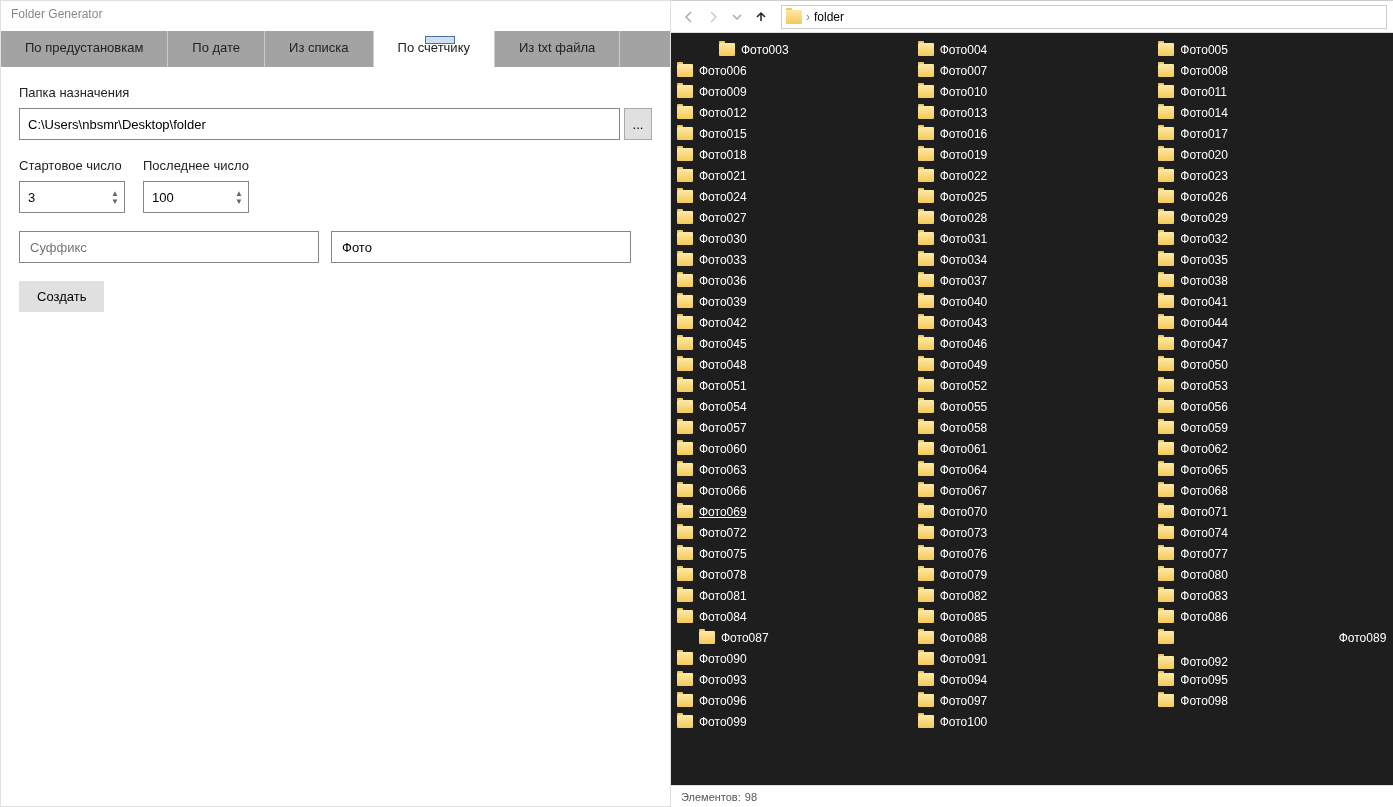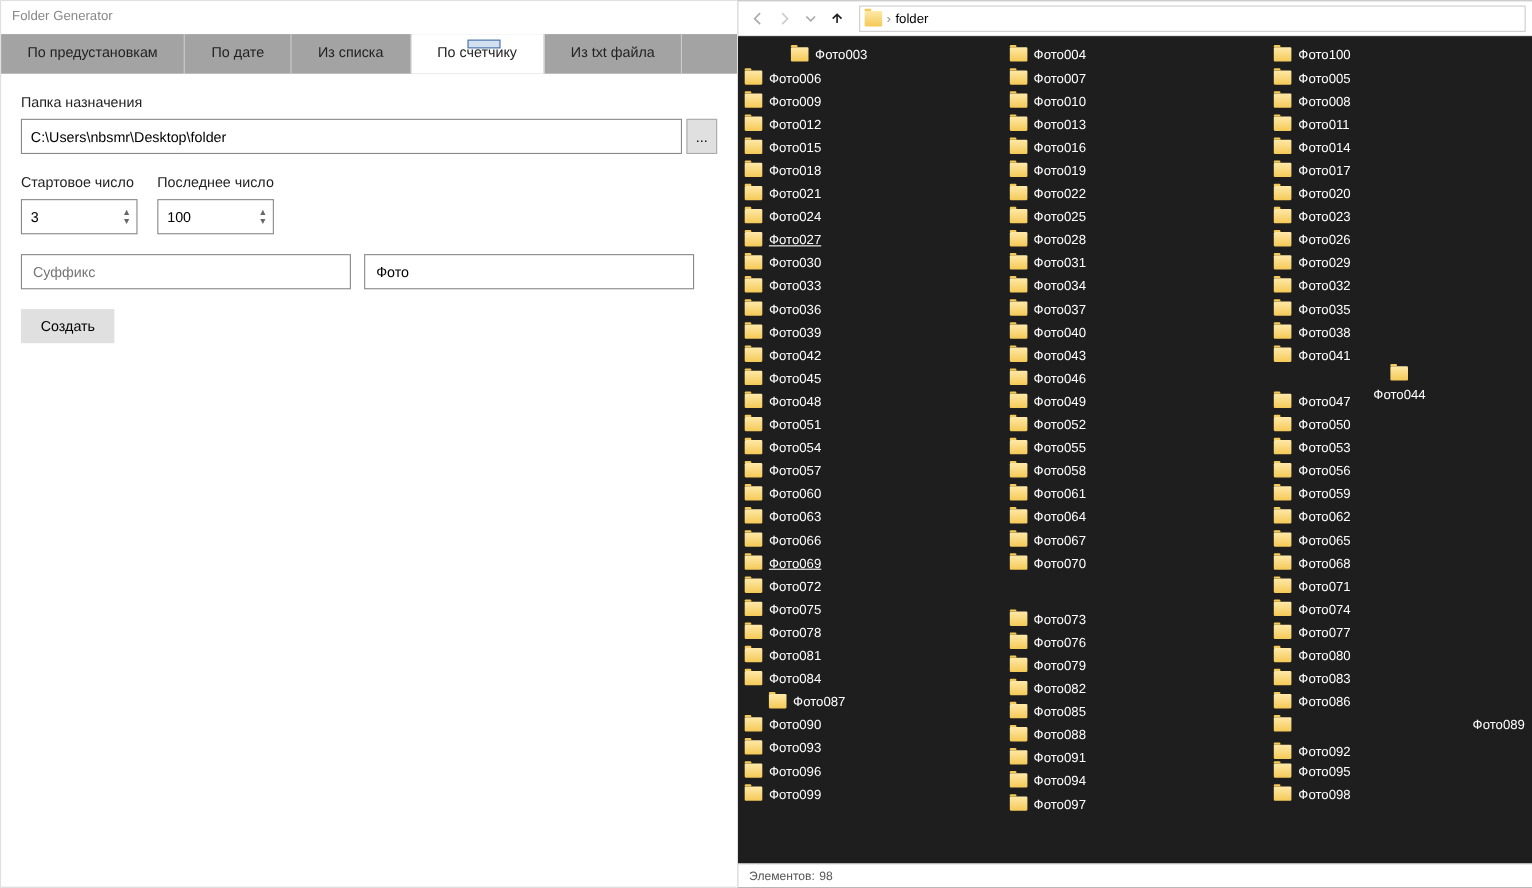--- a/index.html
+++ b/index.html
@@ -144,78 +144,78 @@
         <span>Фото018</span>
       </div>
       <div class="folder-item" style="break-inside: avoid; display: flex; text-align: right;">
         <span class="folder-icon"></span>
         <span>Фото021</span>
       </div>
       <div class="folder-item" style="break-inside: avoid; display: flex;">
         <span class="folder-icon"></span>
         <span>Фото024</span>
       </div>
+      <div class="folder-item" style="break-inside: avoid; display: flex;">
+        <span class="folder-icon"></span>
+        <span>Фото027</span>
+      </div>
+      <div class="folder-item" style="break-inside: avoid; display: flex;">
+        <span class="folder-icon"></span>
+        <span>Фото030</span>
+      </div>
+      <div class="folder-item" style="break-inside: avoid; display: flex;">
+        <span class="folder-icon"></span>
+        <span>Фото033</span>
+      </div>
+      <div class="folder-item" style="break-inside: avoid; display: flex;">
+        <span class="folder-icon"></span>
+        <span>Фото036</span>
+      </div>
+      <div class="folder-item" style="break-inside: avoid; display: flex;">
+        <span class="folder-icon"></span>
+        <span>Фото039</span>
+      </div>
+      <div class="folder-item" style="break-inside: avoid; display: flex;">
+        <span class="folder-icon"></span>
+        <span>Фото042</span>
+      </div>
+      <div class="folder-item" style="break-inside: avoid; display: flex;">
+        <span class="folder-icon"></span>
+        <span>Фото045</span>
+      </div>
+      <div class="folder-item" style="break-inside: avoid; display: flex;">
+        <span class="folder-icon"></span>
+        <span>Фото048</span>
+      </div>
+      <div class="folder-item" style="break-inside: avoid; display: flex;">
+        <span class="folder-icon"></span>
+        <span>Фото051</span>
+      </div>
+      <div class="folder-item" style="break-inside: avoid; display: flex;">
+        <span class="folder-icon"></span>
+        <span>Фото054</span>
+      </div>
+      <div class="folder-item" style="break-inside: avoid; display: flex;">
+        <span class="folder-icon"></span>
+        <span>Фото057</span>
+      </div>
+      <div class="folder-item" style="break-inside: avoid; display: flex;">
+        <span class="folder-icon"></span>
+        <span>Фото060</span>
+      </div>
+      <div class="folder-item" style="break-inside: avoid; display: flex;">
+        <span class="folder-icon"></span>
+        <span>Фото063</span>
+      </div>
+      <div class="folder-item" style="break-inside: avoid; display: flex;">
+        <span class="folder-icon"></span>
+        <span>Фото066</span>
+      </div>
       <div class="folder-item" style="break-inside: avoid; display: flex; text-decoration: underline;">
         <span class="folder-icon"></span>
-        <span>Фото027</span>
-      </div>
-      <div class="folder-item" style="break-inside: avoid; display: flex;">
-        <span class="folder-icon"></span>
-        <span>Фото030</span>
-      </div>
-      <div class="folder-item" style="break-inside: avoid; display: flex;">
-        <span class="folder-icon"></span>
-        <span>Фото033</span>
-      </div>
-      <div class="folder-item" style="break-inside: avoid; display: flex;">
-        <span class="folder-icon"></span>
-        <span>Фото036</span>
-      </div>
-      <div class="folder-item" style="break-inside: avoid; display: flex;">
-        <span class="folder-icon"></span>
-        <span>Фото039</span>
-      </div>
-      <div class="folder-item" style="break-inside: avoid; display: flex;">
-        <span class="folder-icon"></span>
-        <span>Фото042</span>
-      </div>
-      <div class="folder-item" style="break-inside: avoid; display: flex;">
-        <span class="folder-icon"></span>
-        <span>Фото045</span>
-      </div>
-      <div class="folder-item" style="break-inside: avoid; display: flex;">
-        <span class="folder-icon"></span>
-        <span>Фото048</span>
-      </div>
-      <div class="folder-item" style="break-inside: avoid; display: flex;">
-        <span class="folder-icon"></span>
-        <span>Фото051</span>
-      </div>
-      <div class="folder-item" style="break-inside: avoid; display: flex;">
-        <span class="folder-icon"></span>
-        <span>Фото054</span>
-      </div>
-      <div class="folder-item" style="break-inside: avoid; display: flex;">
-        <span class="folder-icon"></span>
-        <span>Фото057</span>
-      </div>
-      <div class="folder-item" style="break-inside: avoid; display: flex;">
-        <span class="folder-icon"></span>
-        <span>Фото060</span>
-      </div>
-      <div class="folder-item" style="break-inside: avoid; display: flex;">
-        <span class="folder-icon"></span>
-        <span>Фото063</span>
-      </div>
-      <div class="folder-item" style="break-inside: avoid; display: flex;">
-        <span class="folder-icon"></span>
-        <span>Фото066</span>
-      </div>
-      <div class="folder-item" style="break-inside: avoid; display: flex; text-decoration: underline;">
-        <span class="folder-icon"></span>
         <span>Фото069</span>
       </div>
       <div class="folder-item" style="break-inside: avoid; display: flex;">
         <span class="folder-icon"></span>
         <span>Фото072</span>
       </div>
       <div class="folder-item" style="break-inside: avoid; display: flex;">
         <span class="folder-icon"></span>
         <span>Фото075</span>
       </div>
@@ -336,21 +336,21 @@
         <span>Фото064</span>
       </div>
       <div class="folder-item" style="break-inside: avoid; display: flex;">
         <span class="folder-icon"></span>
         <span>Фото067</span>
       </div>
       <div class="folder-item" style="break-inside: avoid; display: flex;">
         <span class="folder-icon"></span>
         <span>Фото070</span>
       </div>
-      <div class="folder-item" style="break-inside: avoid; display: flex; margin-top: 30px;">
+      <div class="folder-item" style="break-inside: avoid; display: flex;">
         <span class="folder-icon"></span>
         <span>Фото073</span>
       </div>
       <div class="folder-item" style="break-inside: avoid; display: flex;">
         <span class="folder-icon"></span>
         <span>Фото076</span>
       </div>
       <div class="folder-item" style="break-inside: avoid; display: flex;">
         <span class="folder-icon"></span>
         <span>Фото079</span>
@@ -428,21 +428,21 @@
         <span>Фото035</span>
       </div>
       <div class="folder-item" style="break-inside: avoid; display: flex;">
         <span class="folder-icon"></span>
         <span>Фото038</span>
       </div>
       <div class="folder-item" style="break-inside: avoid; display: flex;">
         <span class="folder-icon"></span>
         <span>Фото041</span>
       </div>
-      <div class="folder-item" style="break-inside: avoid; display: flex; flex-direction: column;">
+      <div class="folder-item" style="break-inside: avoid; display: flex;">
         <span class="folder-icon"></span>
         <span>Фото044</span>
       </div>
       <div class="folder-item" style="break-inside: avoid; display: flex;">
         <span class="folder-icon"></span>
         <span>Фото047</span>
       </div>
       <div class="folder-item" style="break-inside: avoid; display: flex;">
         <span class="folder-icon"></span>
         <span>Фото050</span>

